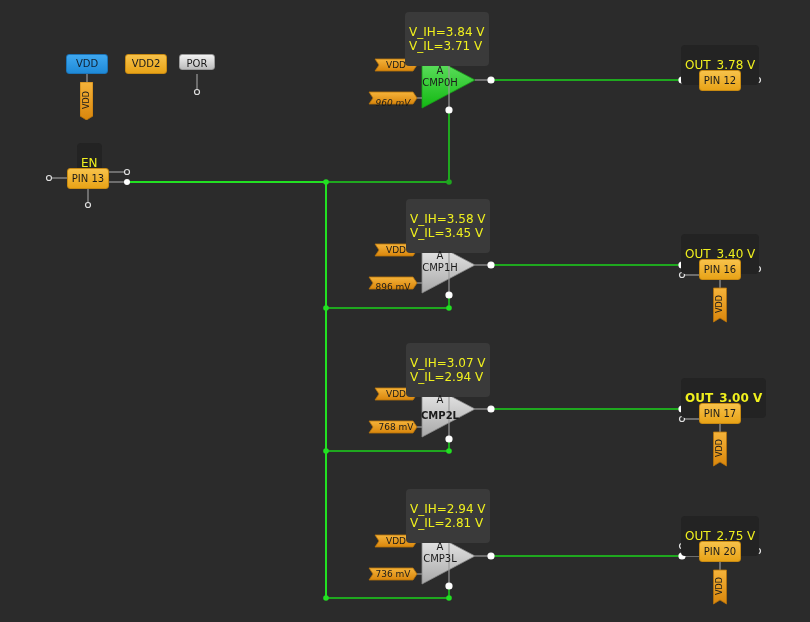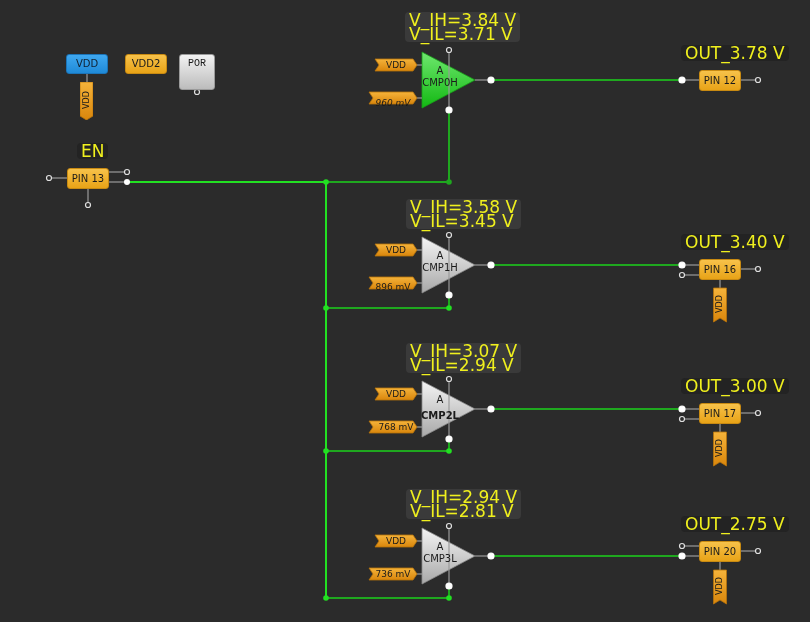--- a/index.html
+++ b/index.html
@@ -8,42 +8,42 @@
       background: #2b2b2b;
       font-family: "DejaVu Sans", sans-serif;
       position: relative;
     }
     #canvas { position: absolute; left: 0; top: 0; width: 810px; height: 622px; }
     .tag {
       position: absolute;
       background: #232323;
       color: #f0f01e;
       border-radius: 4px;
-      font-size: 17px;
+      font-size: 12px;
       line-height: 14px;
-      padding: 1px 4px;
+      padding: 13px 4px;
       white-space: nowrap;
     }
     .tag.thr { background: #3a3a3a; }
     .blk {
       position: absolute;
       border-radius: 3px;
       font-size: 10px;
       text-align: center;
       color: #1a1a1a;
       box-sizing: border-box;
     }
     .pin {
       background: linear-gradient(#f7c24a, #e8a317);
       border: 1px solid #c88a12;
       width: 42px; height: 21px; line-height: 19px;
     }
     .vdd-blue { background: linear-gradient(#3fa8f0, #1f8ad8); border: 1px solid #1b74b8; width: 42px; height: 20px; line-height: 18px; color: #102030; }
     .vdd2 { background: linear-gradient(#f7c24a, #e8a317); border: 1px solid #c88a12; width: 42px; height: 20px; line-height: 18px; }
-    .por { background: linear-gradient(#f2f2f2, #bcbcbc); border: 1px solid #9a9a9a; width: 36px; height: 36px; line-height: 18px; font-family: Liberation Mono, monospace; }
+    .por { background: linear-gradient(#f2f2f2, #bcbcbc); border: 1px solid #9a9a9a; width: 36px; height: 16px; line-height: 18px; }
     .cmp-label {
       position: absolute; font-size: 10px; color: #1a1a1a; text-align: center; line-height: 12px;
       width: 40px;
     }
     .flag {
       position: absolute; font-size: 9px; color: #1a1a1a; text-align: center;
       line-height: 11px; height: 11px;
     }
     .vflag {
       position: absolute; width: 13px; height: 38px;
@@ -232,21 +232,21 @@
       <span style="top:10px;">VDD</span>
     </div>
     <div class="tag thr" style="left:406px;top:343px;">
       <div>V_IH=3.07 V</div>
       <div>V_IL=2.94 V</div>
     </div>
     <div class="cmp-label" style="left:420px;top:394px;">A</div>
     <div class="cmp-label" style="left:420px;top:410px;font-weight:bold;">CMP2L</div>
     <div class="flag" style="left:379px;top:388px;width:34px;padding-top:0.5px;">VDD</div>
     <div class="flag" style="left:376px;top:421px;width:40px;padding-top:0.5px;">768 mV</div>
-    <div class="tag" style="left:681px;top:378px;">OUT_3.00 V</div>
+    <div class="tag" style="left:681px;top:378px;font-weight:bold;">OUT_3.00 V</div>
     <div class="blk pin" style="left:699px;top:403px;">PIN 17</div>
     <div class="vflag" style="left:713px;top:570px;height:34px;">
       <span style="top:10px;">VDD</span>
     </div>
     <div class="tag thr" style="left:406px;top:489px;">
       <div>V_IH=2.94 V</div>
       <div>V_IL=2.81 V</div>
     </div>
     <div class="cmp-label" style="left:420px;top:541px;">A</div>
     <div class="cmp-label" style="left:420px;top:553px;">CMP3L</div>

